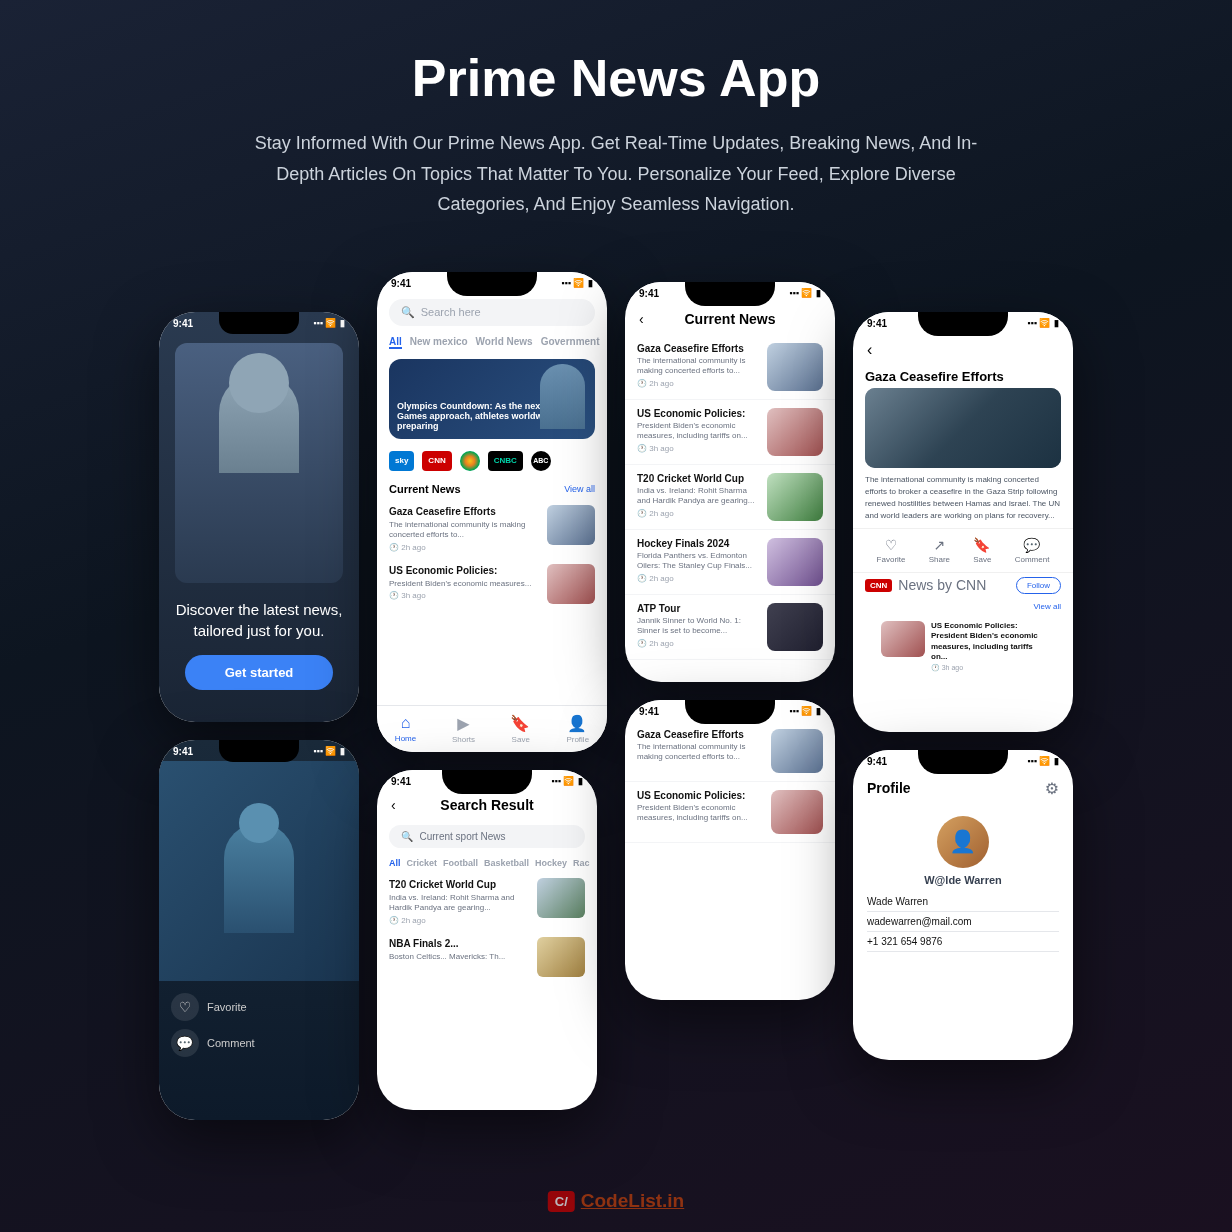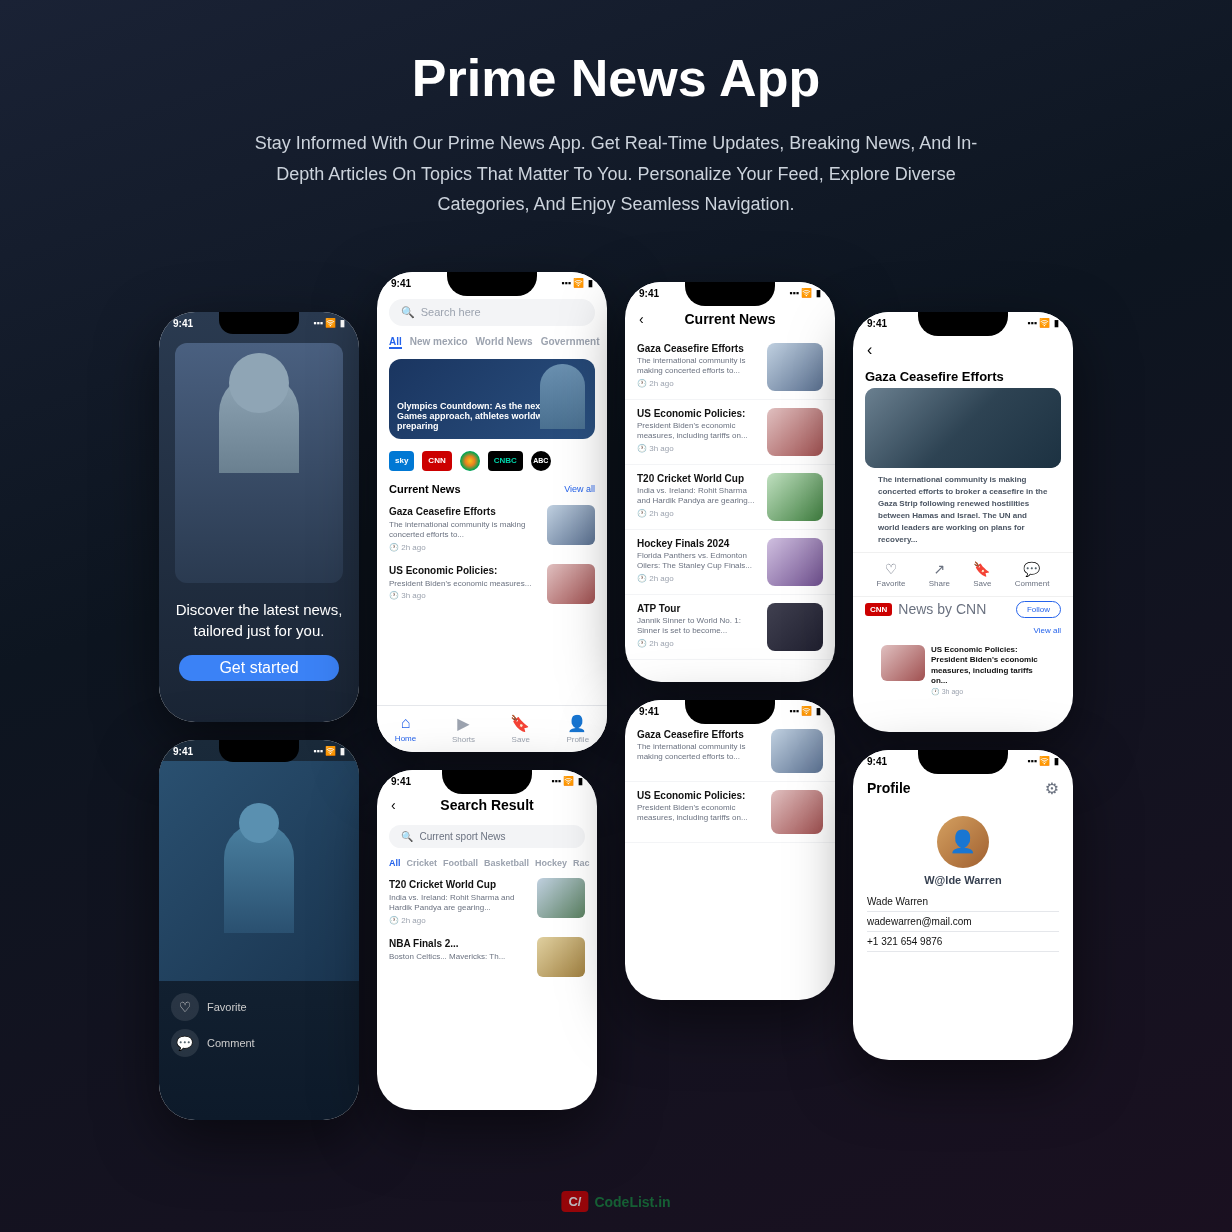--- a/index.html
+++ b/index.html
@@ -180,23 +180,23 @@
       font-weight: 400;
       text-align: center;
       margin-bottom: 14px;
       line-height: 1.4;
     }
     .splash-btn {
       background: #3b82f6;
       color: #fff;
       border: none;
       border-radius: 24px;
-      padding: 4px 40px;
-      font-size: 16px;
-      font-weight: 400;
+      padding: 10px 40px;
+      font-size: 13px;
+      font-weight: 700;
       cursor: pointer;
     }
 
     
     .phone-sports {
       background: linear-gradient(180deg, #1a2535 0%, #0d1520 100%);
       color: #fff;
     }
     .sports-image {
       width: 100%;
@@ -434,21 +434,21 @@
       padding: 8px 14px 4px;
     }
     .article-title { font-size: 13px; font-weight: 700; color: #000; margin: 6px 12px 4px; }
     .article-image {
       margin: 0 12px;
       height: 80px;
       border-radius: 10px;
       background: linear-gradient(135deg, #708090 0%, #304050 100%);
       overflow: hidden;
     }
-    .article-body { font-size: 8px; color: #4b5563; padding: 6px 25px; line-height: 1.5; font-weight: bold; }
+    .article-body { font-size: 8px; color: #4b5563; padding: 6px 12px; line-height: 1.5; }
     .article-actions {
       display: flex;
       justify-content: space-around;
       padding: 8px 12px;
       border-top: 1px solid #f0f0f0;
     }
     .article-action {
       display: flex;
       flex-direction: column;
       align-items: center;
@@ -527,21 +527,21 @@
       opacity: 0.7;
     }
     .watermark-logo {
       background: #cc0000;
       color: #fff;
       font-size: 13px;
       font-weight: 900;
       padding: 3px 7px;
       border-radius: 4px;
     }
-    .watermark-text { font-size: 14px; color: #15803d; font-weight: 700; }
+    .watermark-text { font-size: 19px; color: #c2410c; font-weight: 700; text-decoration: underline; }
   </style>
 </head>
 <body>
 
 <div class="header">
   <h1>Prime News App</h1>
   <p>Stay Informed With Our Prime News App. Get Real-Time Updates, Breaking News, And In-Depth Articles On Topics That Matter To You. Personalize Your Feed, Explore Diverse Categories, And Enjoy Seamless Navigation.</p>
 </div>
 
 <div class="phones-container">

